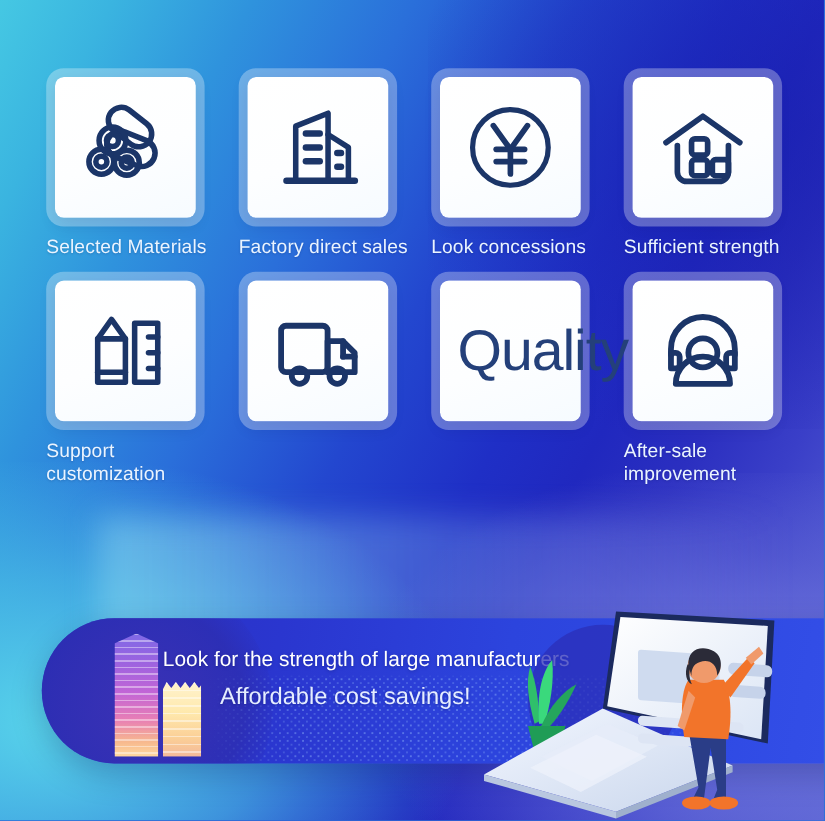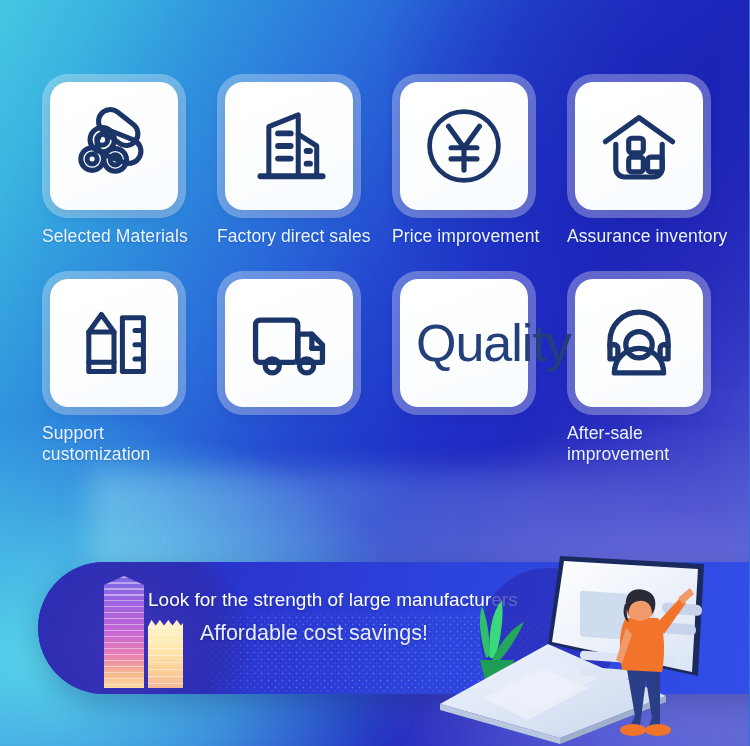--- a/index.html
+++ b/index.html
@@ -54,28 +54,27 @@
     grid-template-columns:repeat(4,175px);
     column-gap:0;
     padding:70px 0 0 40px;
     box-sizing:border-box;
   }
   .cell{position:relative;width:175px;}
   .cell.row2{margin-top:20px;}
 
   .card{
     width:128px;height:128px;
-    border-radius:18px;
+    border-radius:8px;
     background:linear-gradient(160deg,#ffffff 0%,#fdfeff 55%,#f6fbff 100%);
     box-shadow:0 0 0 8px rgba(255,255,255,.30),
                0 5px 14px rgba(10,30,90,.18);
     display:flex;align-items:center;justify-content:center;
     position:relative;
     margin-left:10px;
-    margin-top:12px;
   }
   .card svg{display:block;}
   .ico{stroke:#1b3568;stroke-width:12;fill:none;stroke-linecap:round;stroke-linejoin:round;}
 
   .quality-card{overflow:visible;}
   .quality-text{
     position:absolute;left:16px;top:50%;transform:translateY(-50%);
     font-size:52px;letter-spacing:-1px;color:#24407a;
     white-space:nowrap;font-family:"Liberation Sans","DejaVu Sans",sans-serif;
     z-index:2;
@@ -204,36 +203,36 @@
         <svg width="86" height="86" viewBox="0 0 200 200">
           <g class="ico">
             <circle cx="100" cy="100" r="80" stroke-width="11"></circle>
             <path d="M64 54 L100 104 L136 54"></path>
             <line x1="70" y1="104" x2="130" y2="104"></line>
             <line x1="70" y1="130" x2="130" y2="130"></line>
             <line x1="100" y1="104" x2="100" y2="156"></line>
           </g>
         </svg>
       </div>
-      <div class="label">Price improvement</div>
+      <div class="label">Look concessions</div>
     </div>
 
     <div class="cell">
       <div class="card">
         <svg width="86" height="86" viewBox="0 0 200 200">
           <g class="ico">
             <path d="M22 90 L100 34 L178 90"></path>
             <path d="M46 96 V152 a20 20 0 0 0 20 20 H134 a20 20 0 0 0 20 -20 V96"></path>
             <rect x="76" y="82" width="34" height="34" rx="7"></rect>
             <rect x="76" y="126" width="34" height="34" rx="7"></rect>
             <rect x="120" y="126" width="34" height="34" rx="7"></rect>
           </g>
         </svg>
       </div>
-      <div class="label">Assurance inventory</div>
+      <div class="label">Sufficient strength</div>
     </div>
 
     <div class="cell row2">
       <div class="card">
         <svg width="84" height="84" viewBox="0 0 200 200">
           <g class="ico">
             <path d="M40 74 L70 32 L100 74 V168 H40 Z"></path>
             <line x1="40" y1="146" x2="100" y2="146"></line>
             <line x1="40" y1="74" x2="100" y2="74"></line>
             <rect x="120" y="40" width="50" height="128"></rect>

